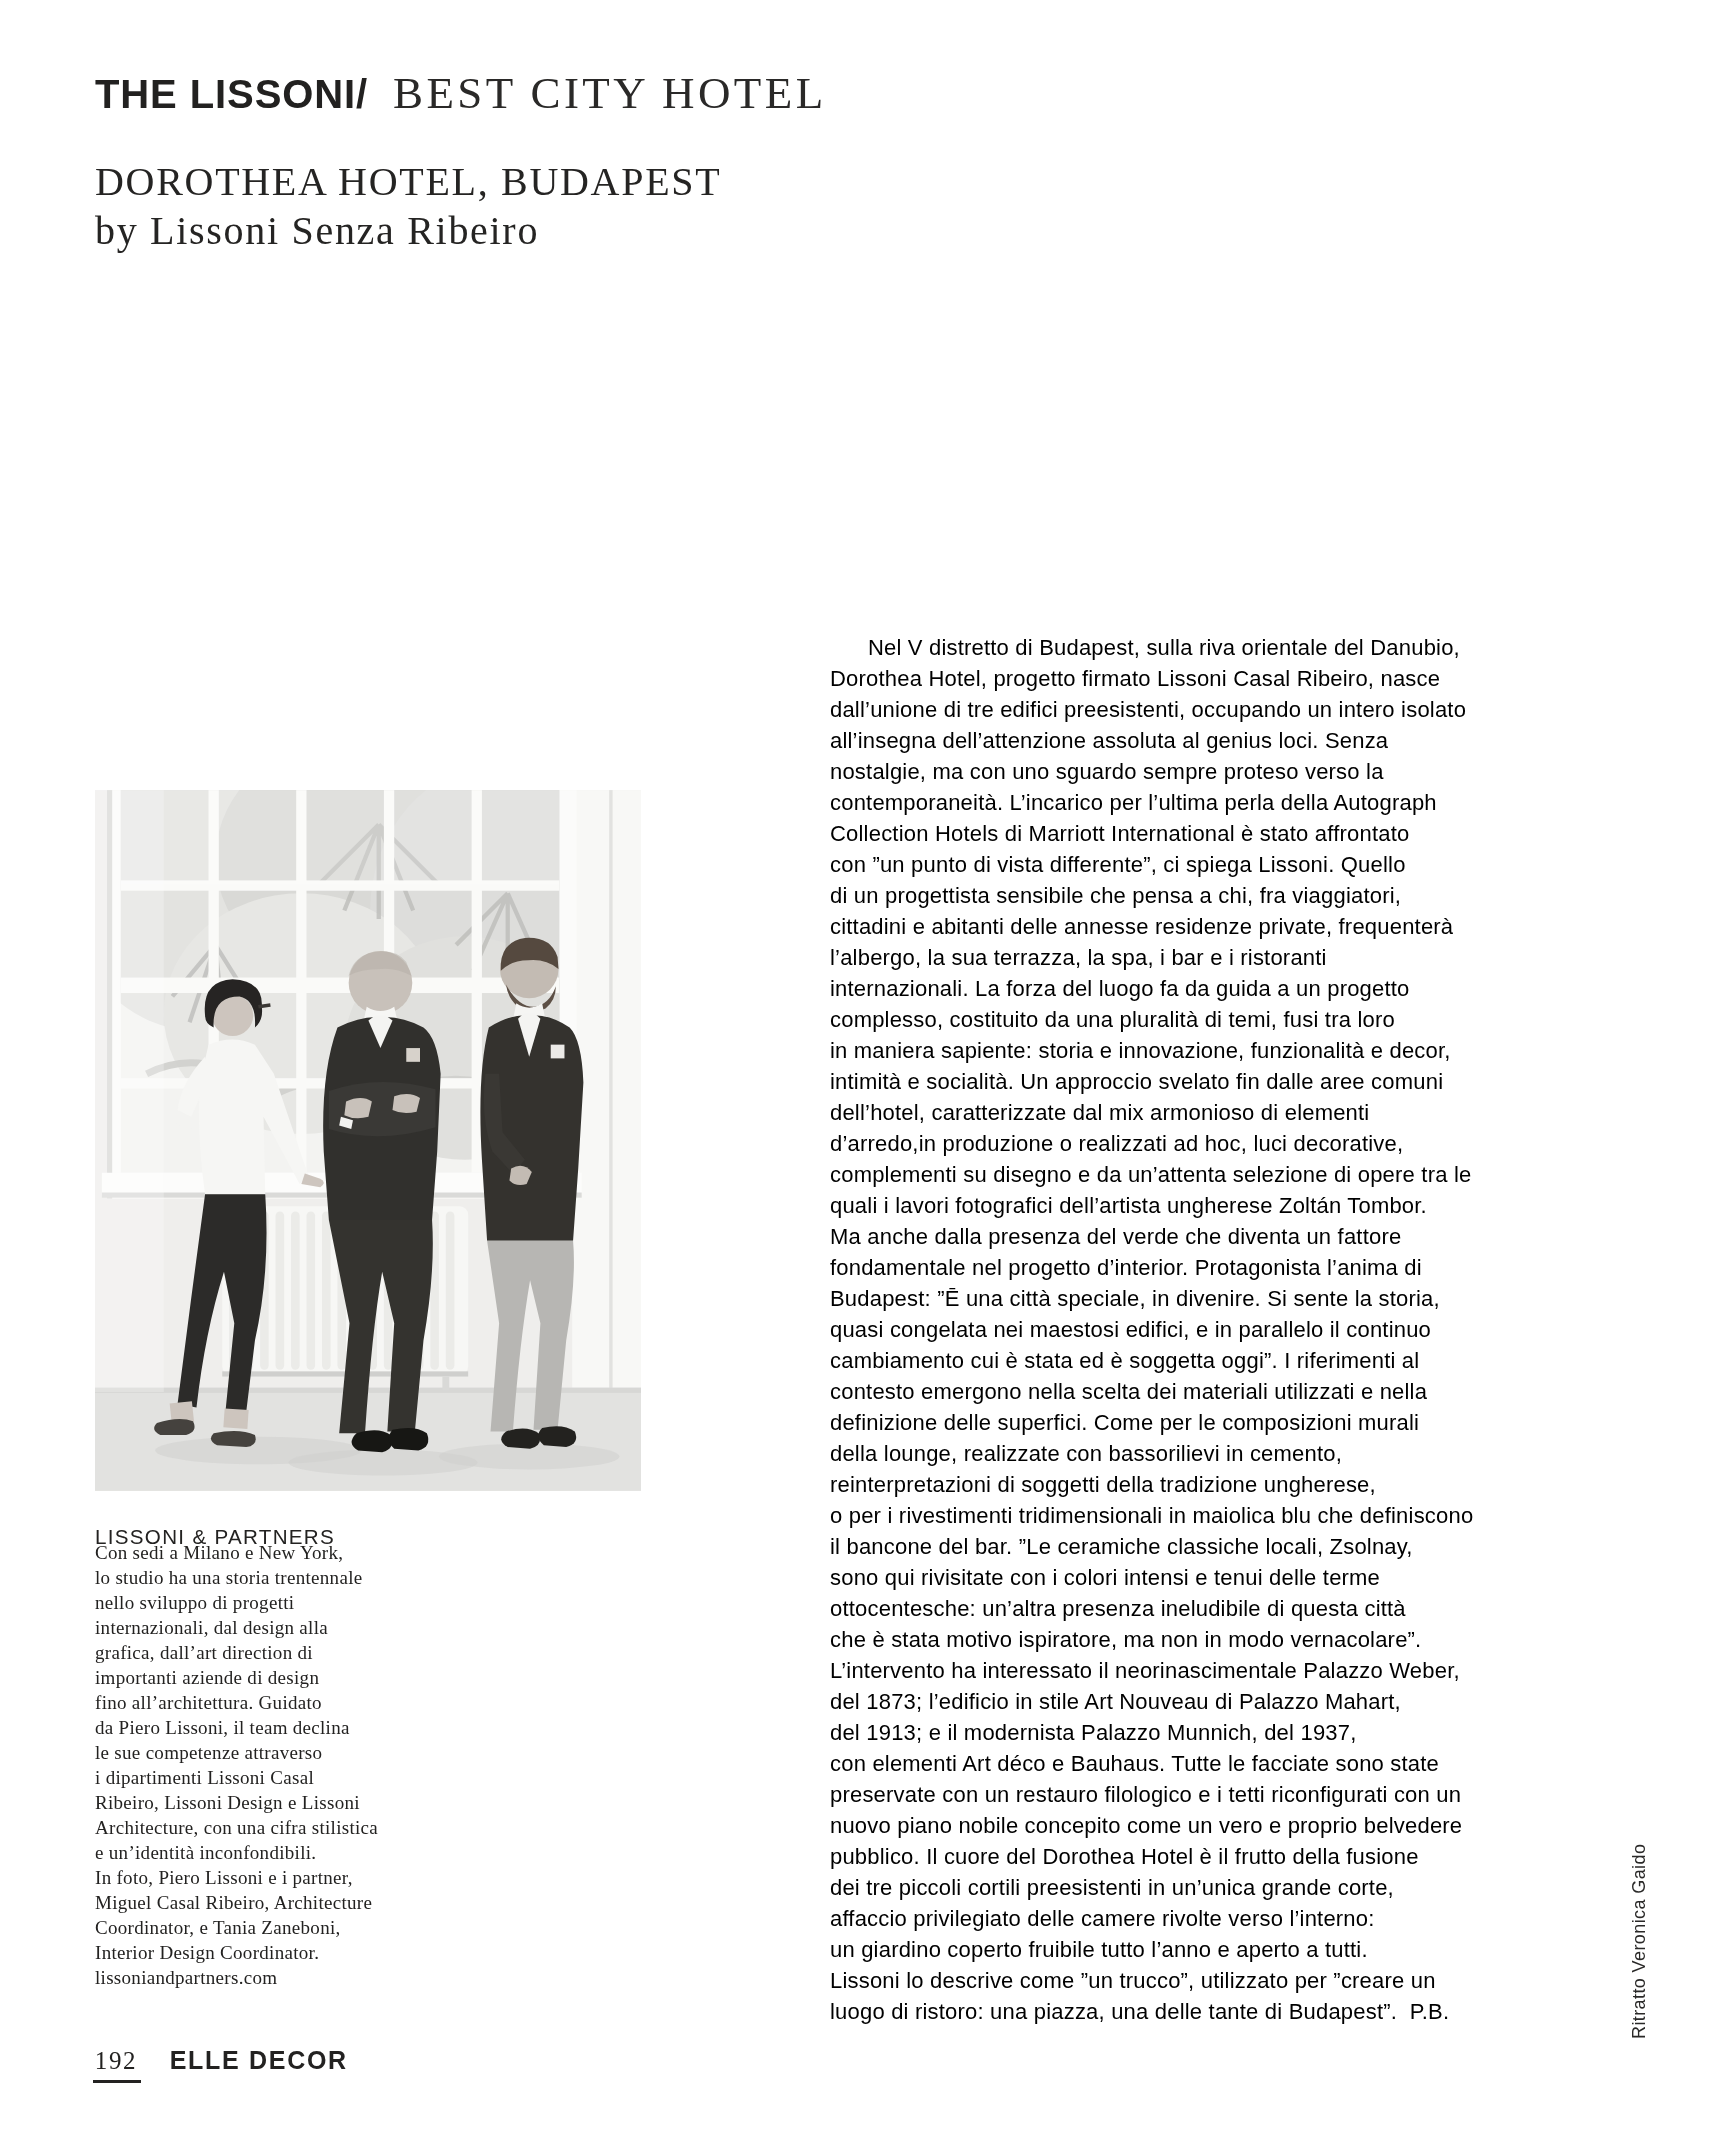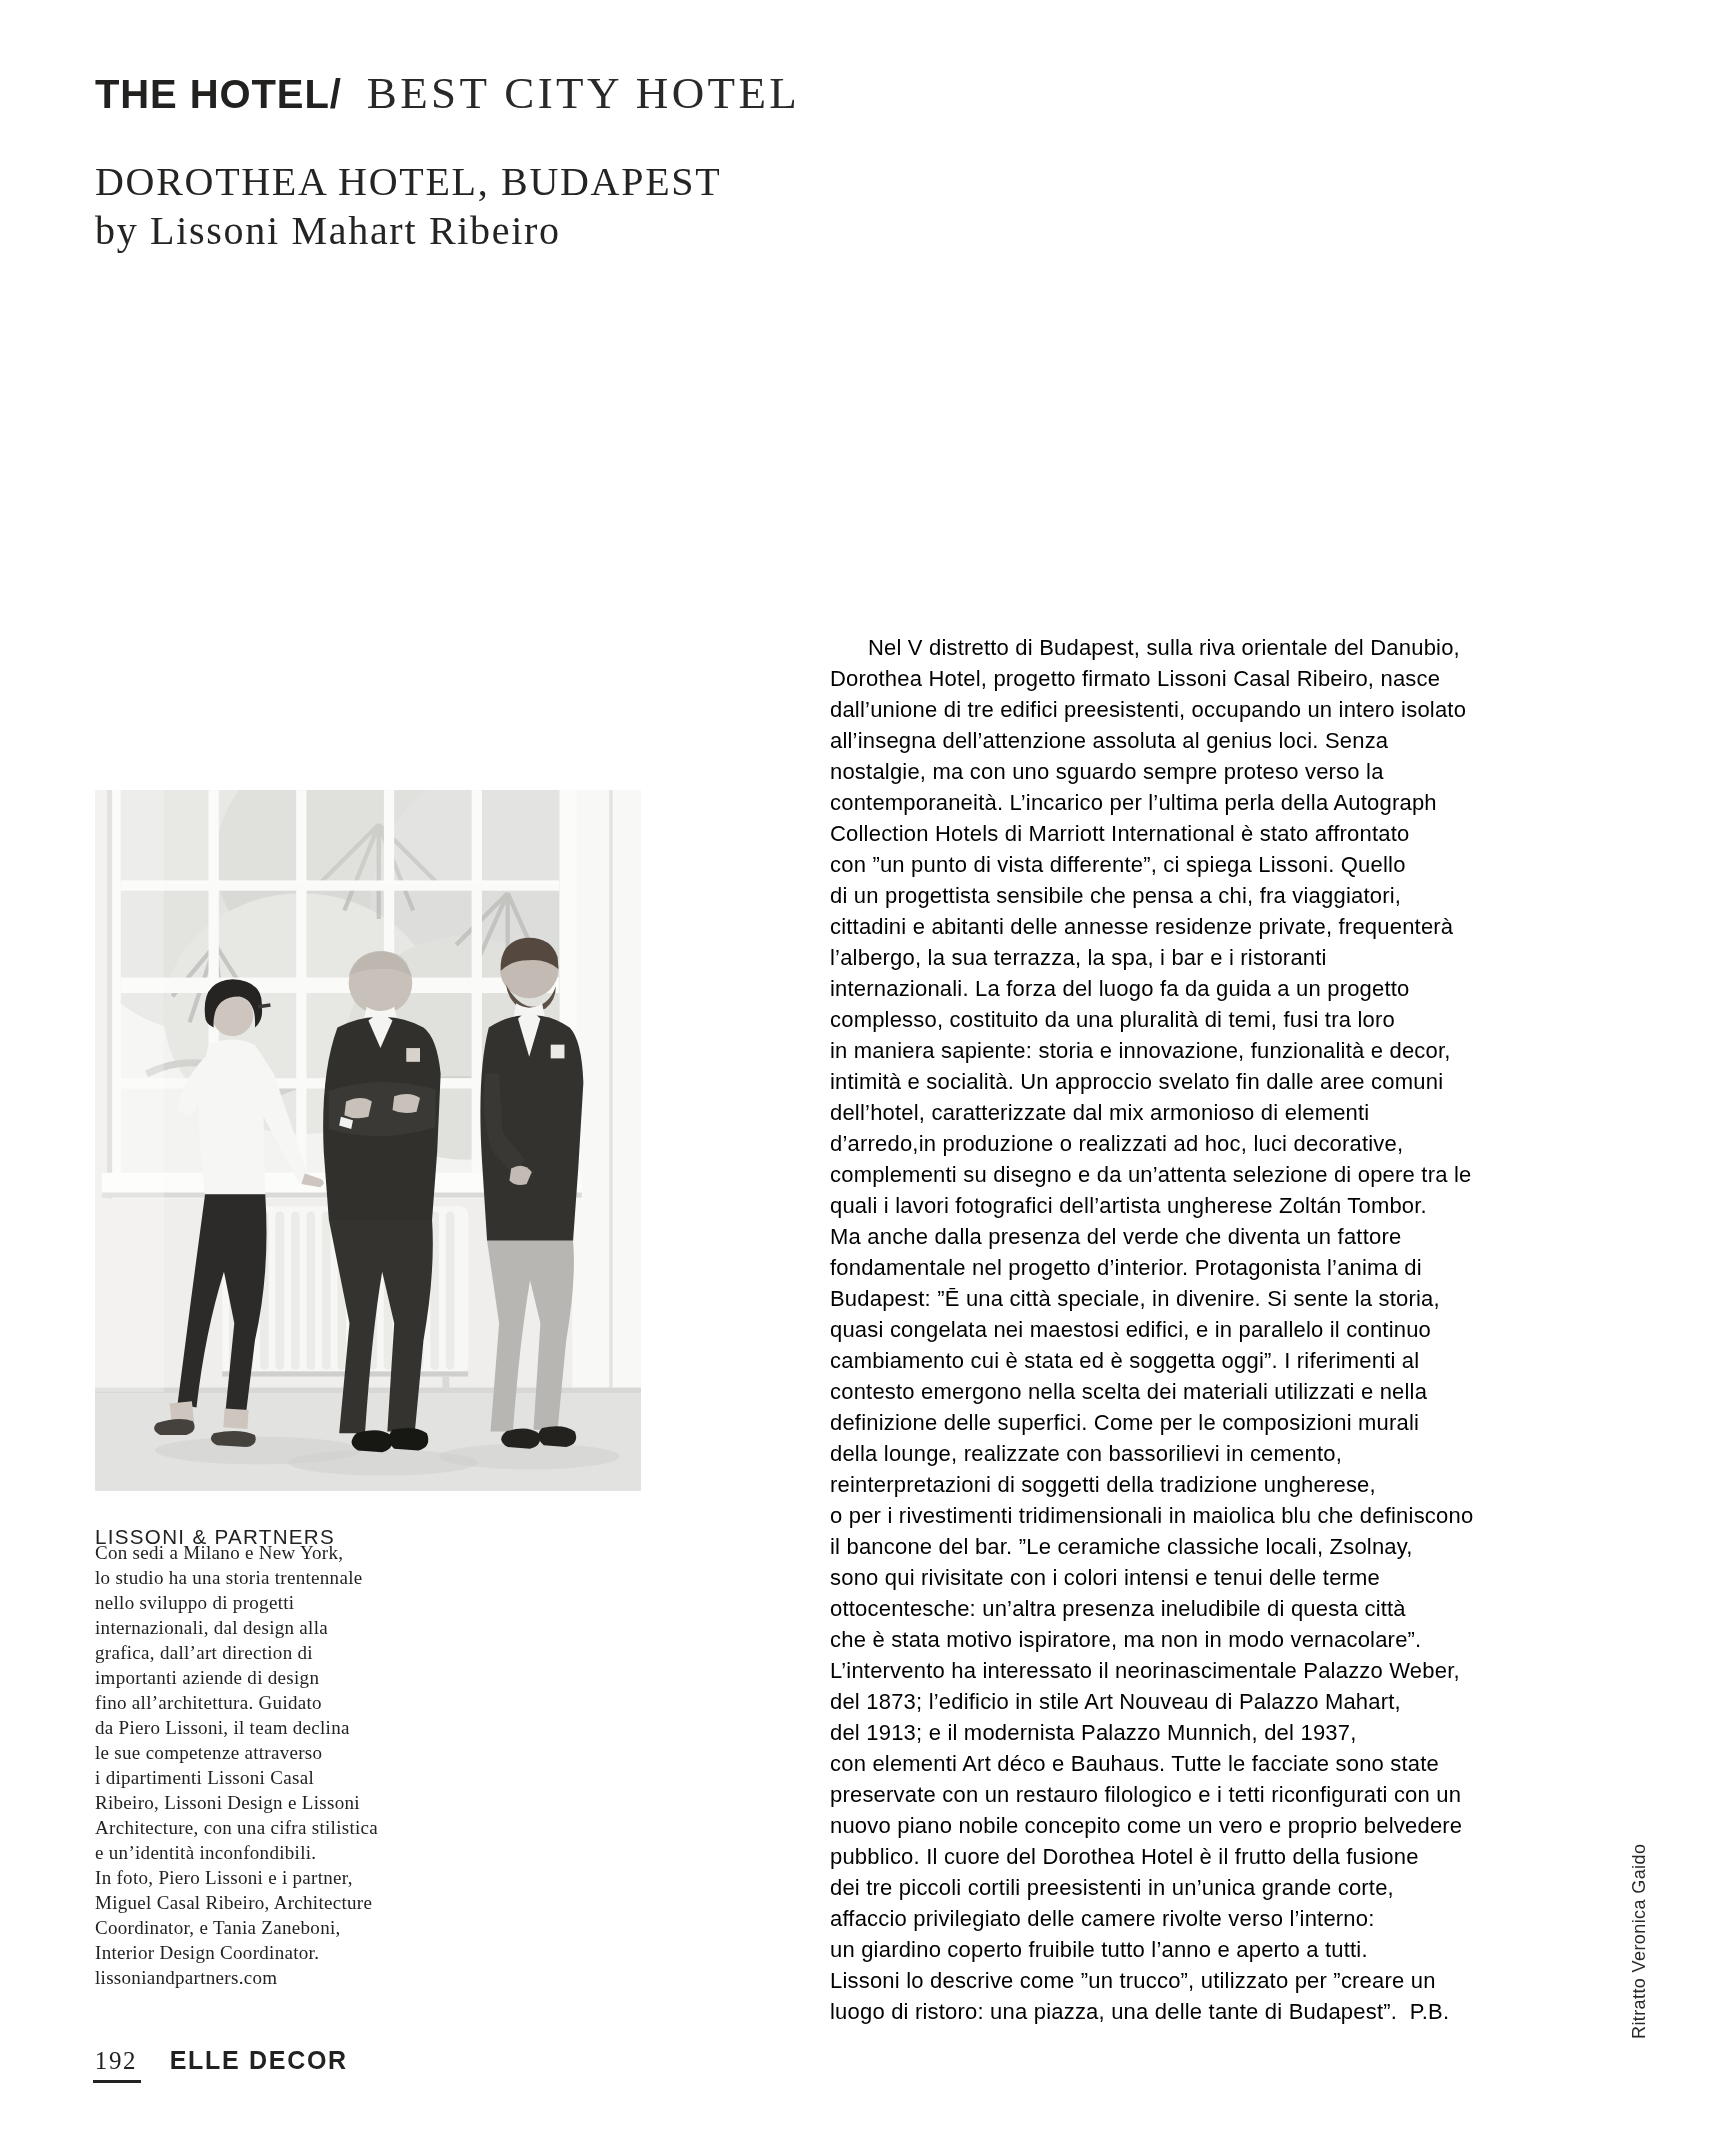--- a/index.html
+++ b/index.html
@@ -72,25 +72,25 @@
   }
   .footer-brand {
     font-weight: 700; font-size: 25px; letter-spacing: 1.7px; color: #232221;
     margin-left: 29px;
   }
 </style>
 </head>
 <body>
 
 <div class="abs kicker">
-  <span class="kicker-bold">THE HOTEL/</span><span class="kicker-serif">BEST CITY HOTEL</span>
+  <span class="kicker-bold">THE LISSONI/</span><span class="kicker-serif">BEST CITY HOTEL</span>
 </div>
 
 <div class="abs article-title">DOROTHEA HOTEL, BUDAPEST
-by Lissoni Mahart Ribeiro</div>
+by Lissoni Senza Ribeiro</div>
 
 <div class="abs team-photo">
   <svg width="546" height="701" viewBox="0 0 635 815" xmlns="http://www.w3.org/2000/svg">
     <defs>
       <clipPath id="glassClip">
           <rect x="30" y="0" width="510" height="445"></rect>
         </clipPath>
       <clipPath id="photoClip">
           <rect x="0" y="0" width="635" height="815"></rect>
         </clipPath>

